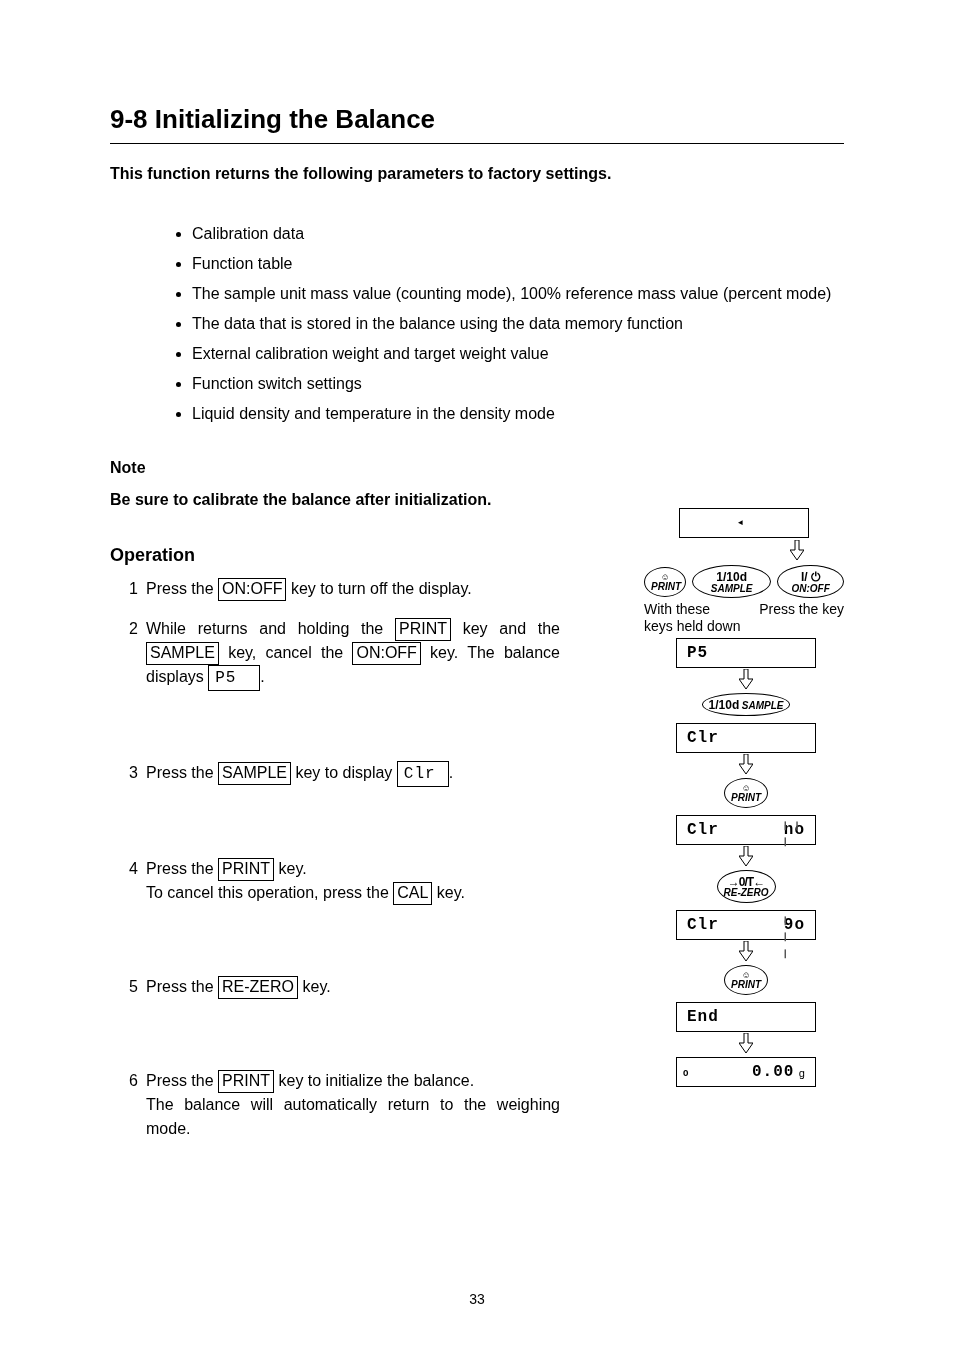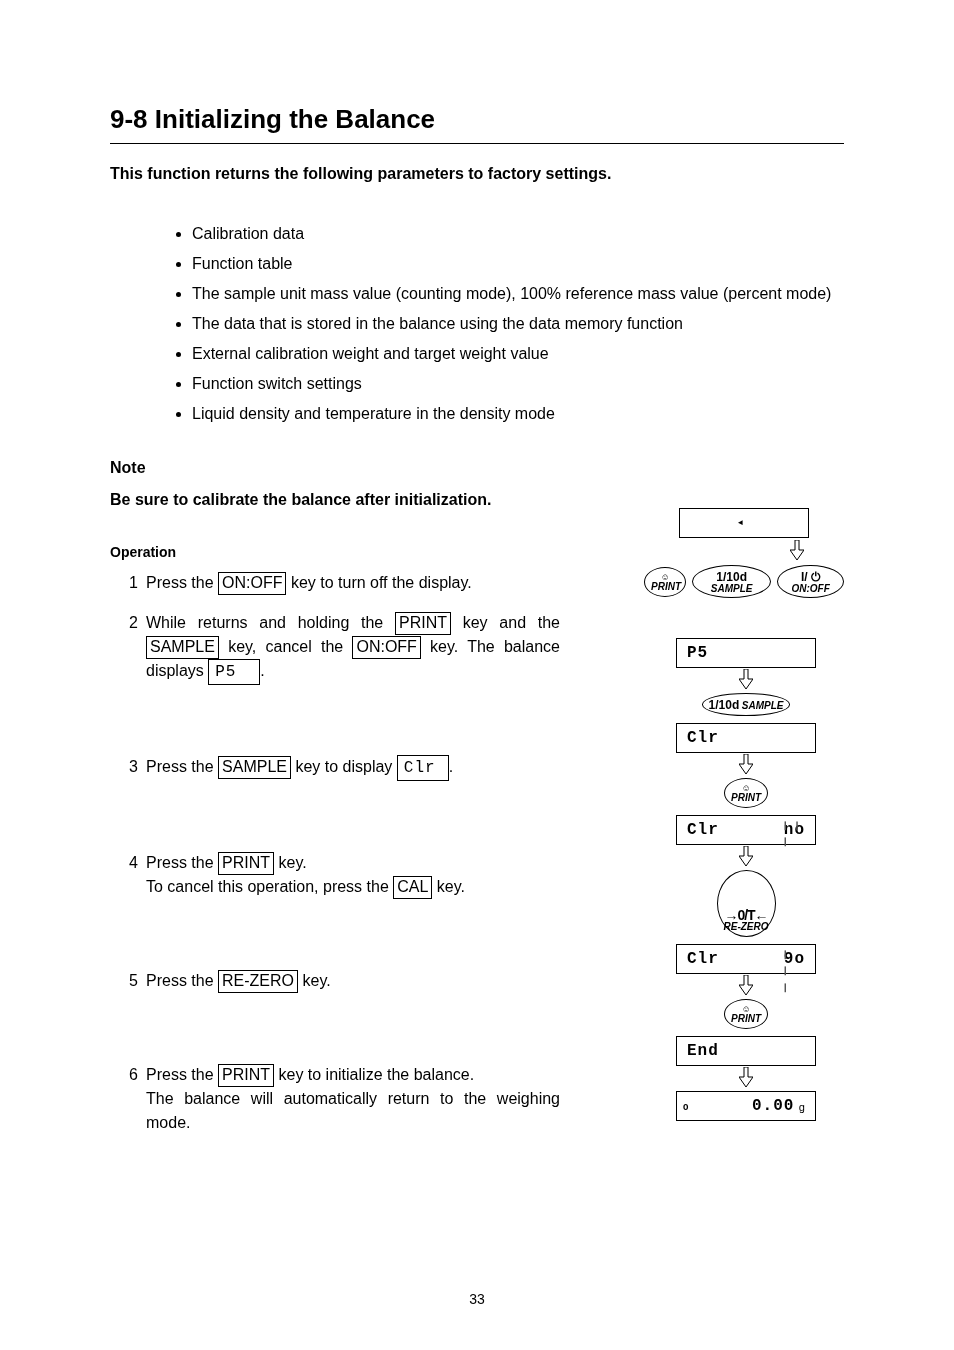--- a/index.html
+++ b/index.html
@@ -36,21 +36,21 @@
     }
     .note-head {
       font-weight: bold;
       margin-bottom: 8px;
     }
     .note-text {
       font-weight: bold;
       margin-bottom: 30px;
     }
     .op-head {
-      font-size: 14px;
+      font-size: 18px;
       font-weight: bold;
       margin-bottom: 8px;
     }
     .steps {
       position: relative;
     }
     .step {
       display: flex;
       margin-bottom: 16px;
       max-width: 450px;
@@ -210,21 +210,21 @@
     }
     .page-num {
       position: absolute;
       bottom: 40px;
       left: 0;
       right: 0;
       text-align: center;
       font-size: 14px;
     }
     .icon-print { font-size: 9px; display: block; font-style: normal; }
-    .icon-rezero { font-size: 14px; display: block; font-style: normal; letter-spacing: -1px; margin-top: 32px; }
+    .icon-rezero { font-size: 12px; display: block; font-style: normal; letter-spacing: -1px; }
   </style>
 </head>
 <body>
 
 <div class="title">9-8  Initializing the Balance</div>
 <div class="underline"></div>
 
 <p class="intro">This function returns the following parameters to factory settings.</p>
 
 <ul class="bullets">
@@ -304,20 +304,24 @@
     </span>
     <span class="key-oval">
       <span class="top">1/10d</span>
       <span class="bot">SAMPLE</span>
     </span>
     <span class="key-oval">
       <span class="top">I/ ⏻</span>
       <span class="bot">ON:OFF</span>
     </span>
   </div>
+  <div class="caption-row">
+    <span class="key-caption" style="display:inline-block; width:105px; white-space:normal;">With these keys held down</span>
+    <span class="key-caption">Press the key</span>
+  </div>
 </div>
 
 <div class="diagram diag2">
   <div class="lcd2">
       <span class="seg">P5</span>
     </div>
   <div class="flow-item arrow-down">
     <svg viewBox="0 0 14 20">
         <path d="M5 0 L9 0 L9 10 L14 10 L7 20 L0 10 L5 10 Z" fill="none" stroke="#000" stroke-width="1"></path>
       </svg>

